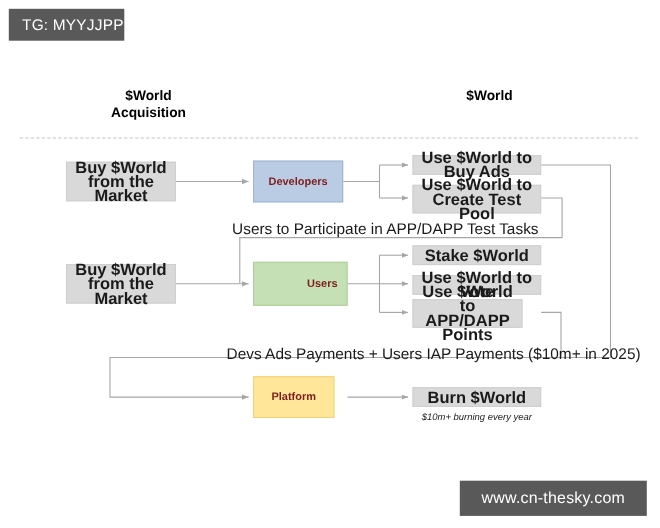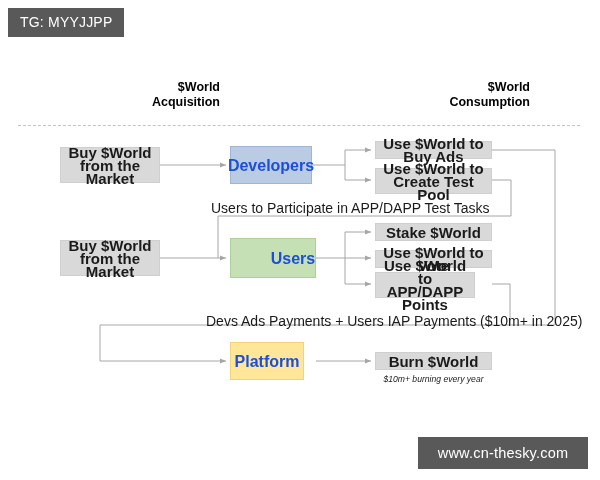--- a/index.html
+++ b/index.html
@@ -24,21 +24,21 @@
   }
 
   .tg-badge {
     position: absolute;
     left: 8px;
     top: 8px;
     background: #595959;
     color: #ffffff;
     font-size: 14px;
     font-family: "Liberation Sans", sans-serif;
-    padding: 6px 12px 7px 12px;
+    padding: 6px 1px 7px 12px;
     letter-spacing: 0.2px;
     white-space: nowrap;
   }
 
   .site-badge {
     position: absolute;
     left: 418px;
     top: 437px;
     width: 170px;
     height: 32px;
@@ -47,21 +47,21 @@
     font-size: 14.5px;
     display: flex;
     align-items: center;
     justify-content: center;
     letter-spacing: 0.2px;
     white-space: nowrap;
   }
 
   .col-header {
     position: absolute;
-    text-align: right;
+    text-align: center;
     font-size: 12.5px;
     font-weight: bold;
     line-height: 15px;
     color: #000000;
     white-space: nowrap;
   }
   .col-header .l1 { display: block; }
   .col-header .l2 { display: block; }
 
   #header-acq { left: 50px; top: 80px; width: 170px; }
@@ -89,23 +89,23 @@
     padding: 2px 4px;
     font-weight: bold;
   }
 
   .node.gray {
     background: #d9d9d9;
     border: 1px solid #cfcfcf;
   }
 
   .node.actor {
-    font-size: 16px;
+    font-size: 10px;
     font-weight: bold;
-    color: #1d4ed8;
+    color: #7f1d1d;
   }
   .node.blue {
     background: #b9cce4;
     border: 1px solid #9fb6d2;
   }
   .node.green {
     background: #c5e0b4;
     border: 1px solid #aecf99;
     padding-left: 44px;
   }
@@ -173,21 +173,20 @@
 
 <div class="site-badge">www.cn-thesky.com</div>
 
 <div class="col-header" id="header-acq">
   <span class="l1">$World</span>
   <span class="l2">Acquisition</span>
 </div>
 
 <div class="col-header" id="header-con">
   <span class="l1">$World</span>
-  <span class="l2">Consumption</span>
 </div>
 
 <div class="divider"></div>
 
 <div class="node gray" style="left:60px; top:147px; width:100px; height:36px;">Buy $World from the Market</div>
 
 <div class="node gray" style="left:60px; top:240px; width:100px; height:36px;">Buy $World from the Market</div>
 
 <div class="node actor blue" style="left:230px; top:146px; width:82px; height:38px;">Developers</div>
 

